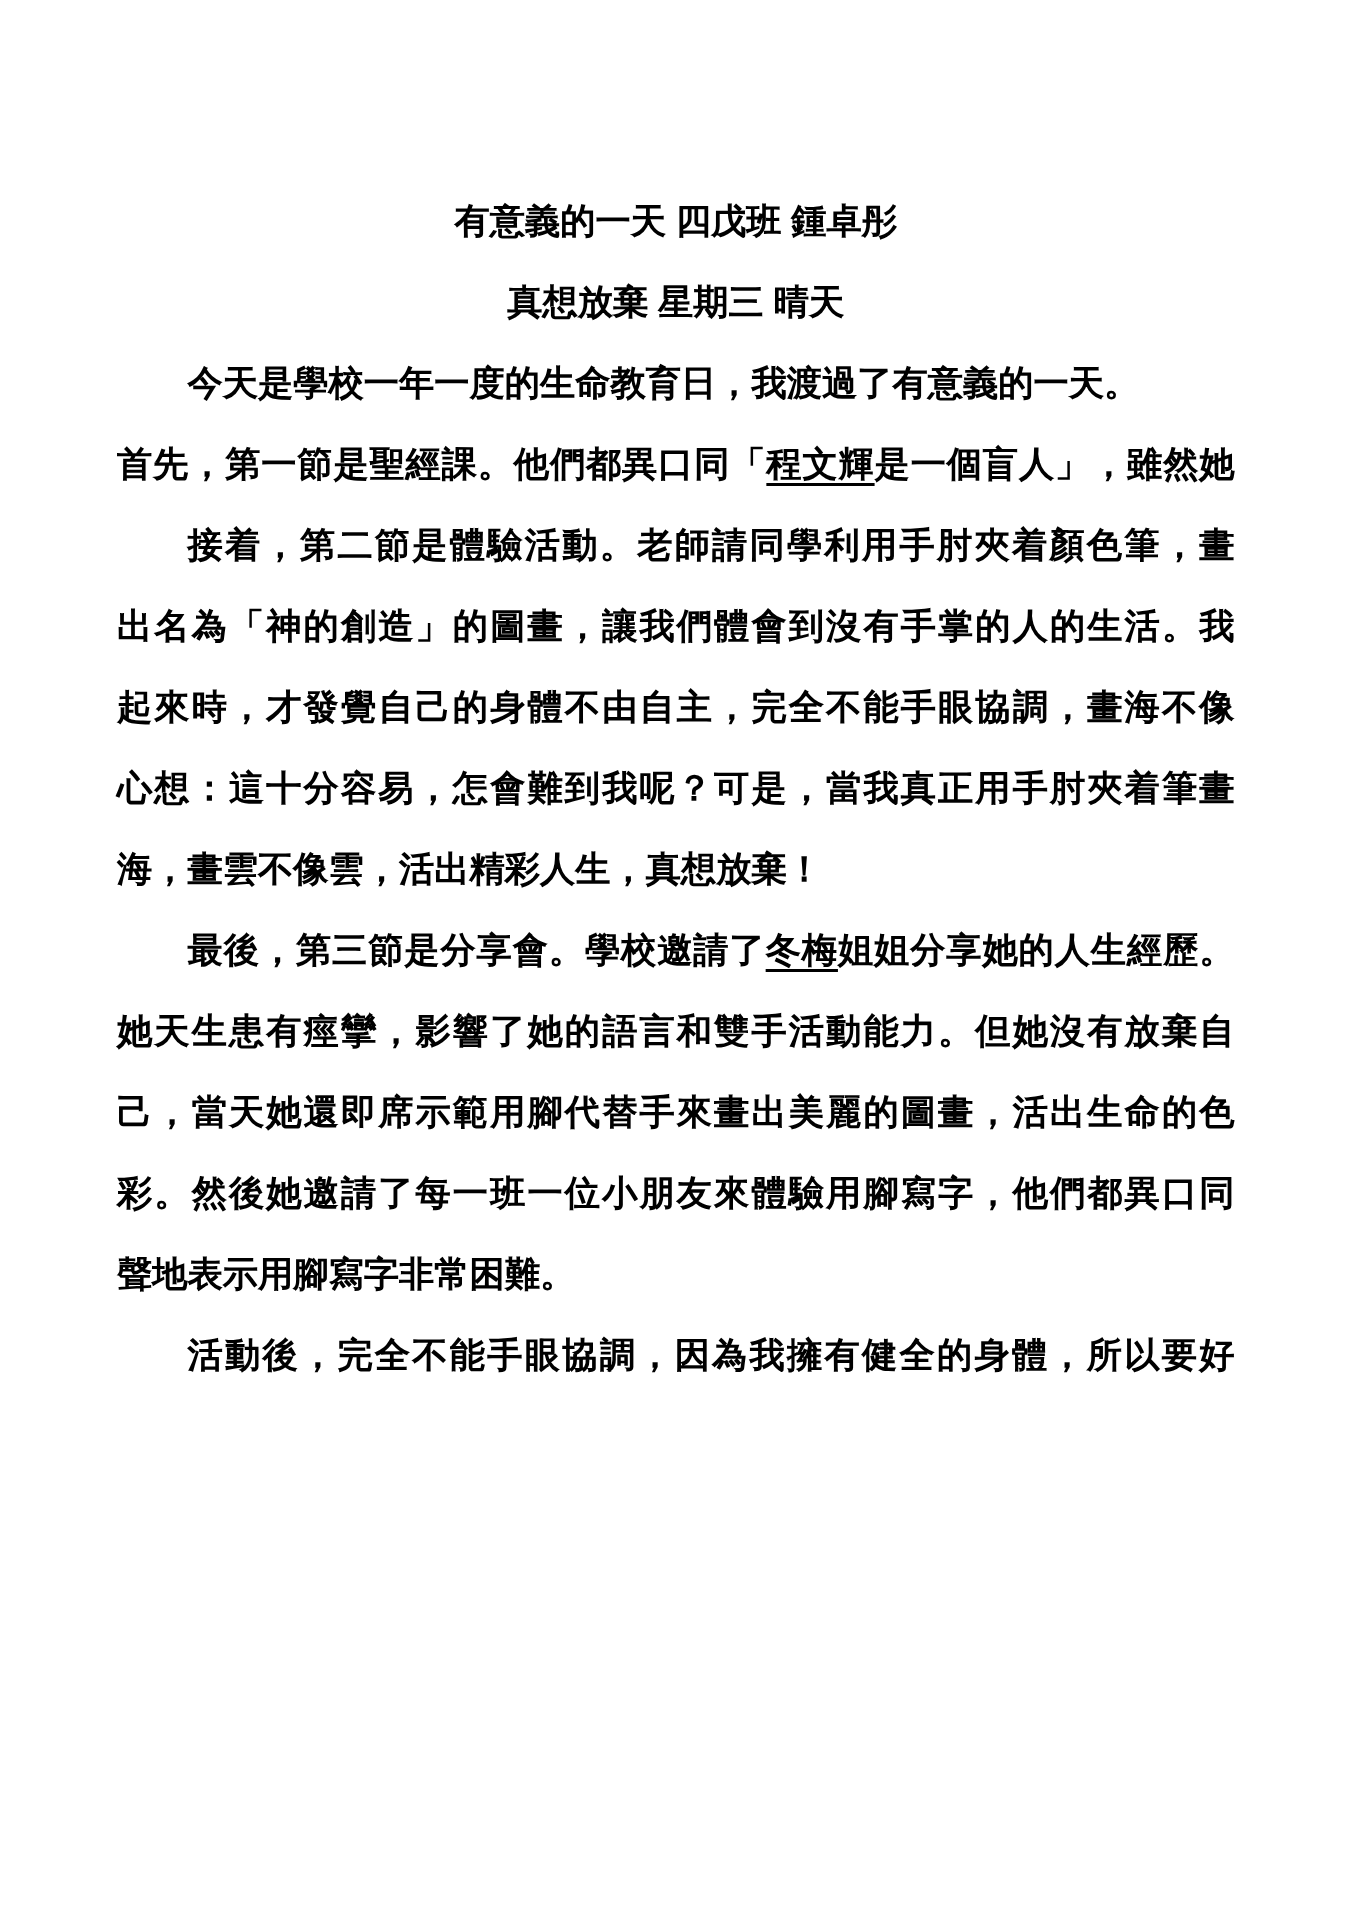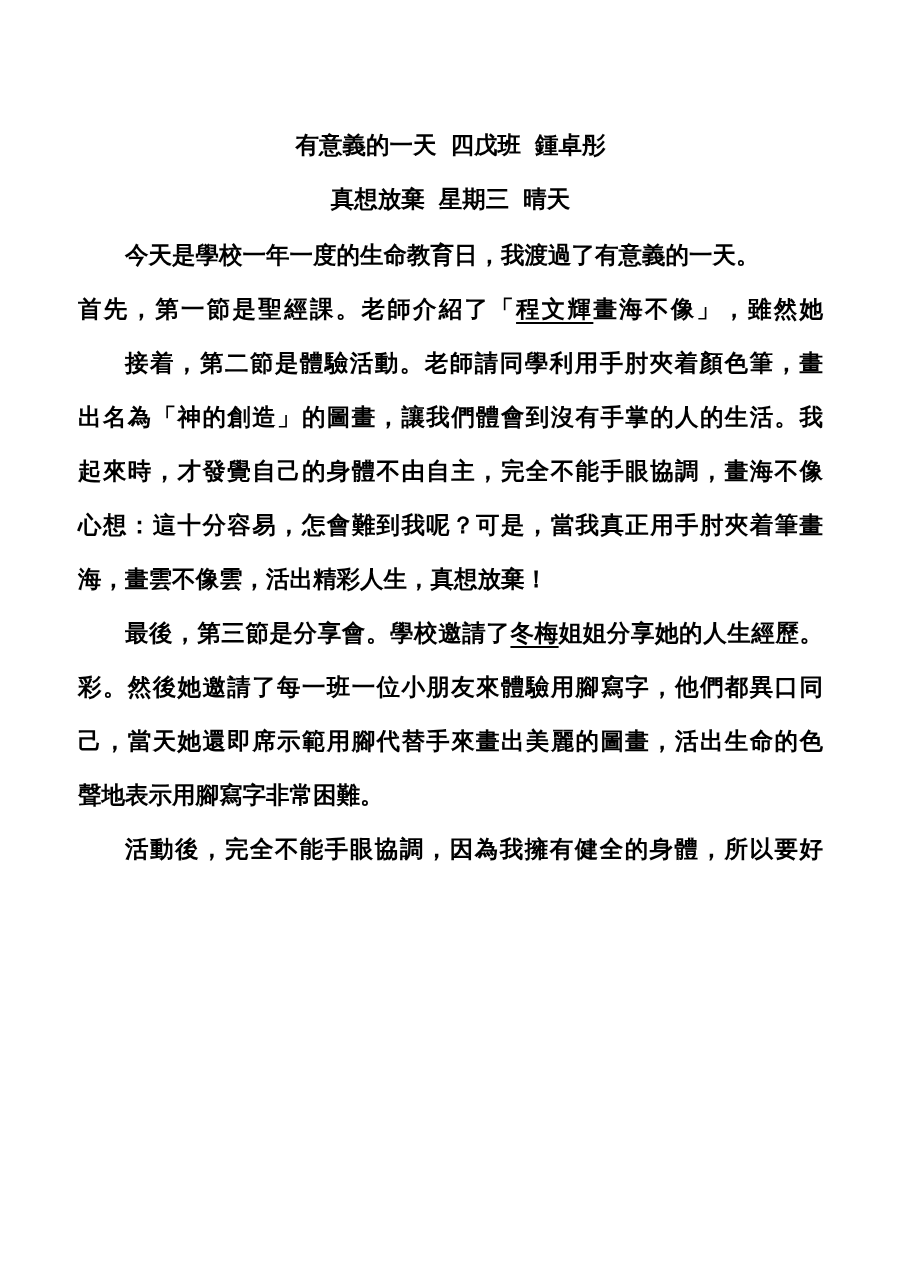--- a/index.html
+++ b/index.html
@@ -37,21 +37,20 @@
     height: 54px;
     overflow: visible;
   }
   .line.natural {
     text-align: center;
     text-align-last: left;
   }
   .line.center {
     text-align: center;
     text-align-last: center;
-    font-family: Liberation Mono, monospace;
   }
   .line.indent {
     padding-left: 47px;
   }
   .u {
     text-decoration: underline;
     text-decoration-thickness: 2px;
     text-underline-offset: 5px;
   }
   section { margin: 0; padding: 0; }
@@ -60,35 +59,36 @@
 <body>
 
 <div class="page">
   <div class="text-block">
 
     <div class="line center">有意義的一天 四戊班 鍾卓彤</div>
     <div class="line center">真想放棄 星期三 晴天</div>
 
     <section>
       <div class="line indent natural">今天是學校一年一度的生命教育日，我渡過了有意義的一天。</div>
-      <div class="line"><span>首先，第一節是聖經課。老師介紹了「</span><span class="u">程文輝</span><span>畫海不像」，雖然她</span></div>
+      <div class="line"><span>首先，第一節是聖經課。他們都異口同「</span><span class="u">程文輝</span><span>是一個盲人」，雖然她</span></div>
     </section>
 
     <section>
       <div class="line indent">接着，第二節是體驗活動。老師請同學利用手肘夾着顏色筆，畫</div>
       <div class="line">出名為「神的創造」的圖畫，讓我們體會到沒有手掌的人的生活。我</div>
       <div class="line">起來時，才發覺自己的身體不由自主，完全不能手眼協調，畫海不像</div>
       <div class="line">心想：這十分容易，怎會難到我呢？可是，當我真正用手肘夾着筆畫</div>
       <div class="line natural">海，畫雲不像雲，活出精彩人生，真想放棄！</div>
     </section>
 
     <section>
       <div class="line indent"><span>最後，第三節是分享會。學校邀請了</span><span class="u">冬梅</span><span>姐姐分享她的人生經歷。</span></div>
+      <div class="line">她天生患有痙攣，影響了她的語言和雙手活動能力。但她沒有放棄自</div>
+      <div class="line">己，當天她還即席示範用腳代替手來畫出美麗的圖畫，活出生命的色</div>
       <div class="line">彩。然後她邀請了每一班一位小朋友來體驗用腳寫字，他們都異口同</div>
-      <div class="line">己，當天她還即席示範用腳代替手來畫出美麗的圖畫，活出生命的色</div>
       <div class="line natural">聲地表示用腳寫字非常困難。</div>
     </section>
 
     <section>
       <div class="line indent">活動後，完全不能手眼協調，因為我擁有健全的身體，所以要好</div>
     </section>
 
   </div>
 </div>
 

